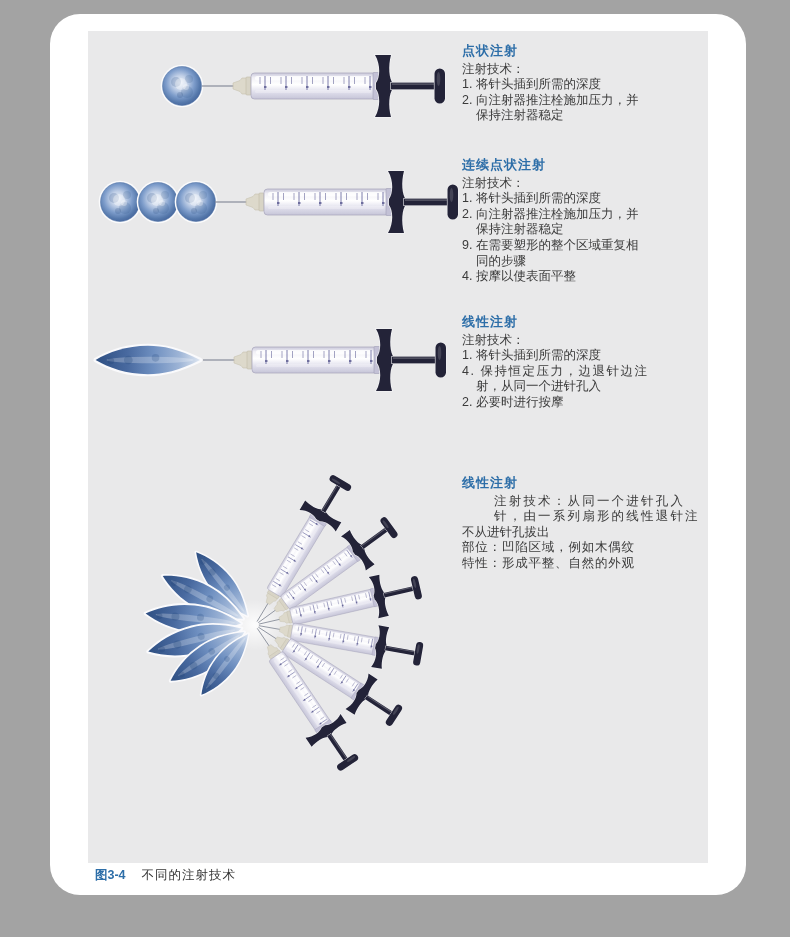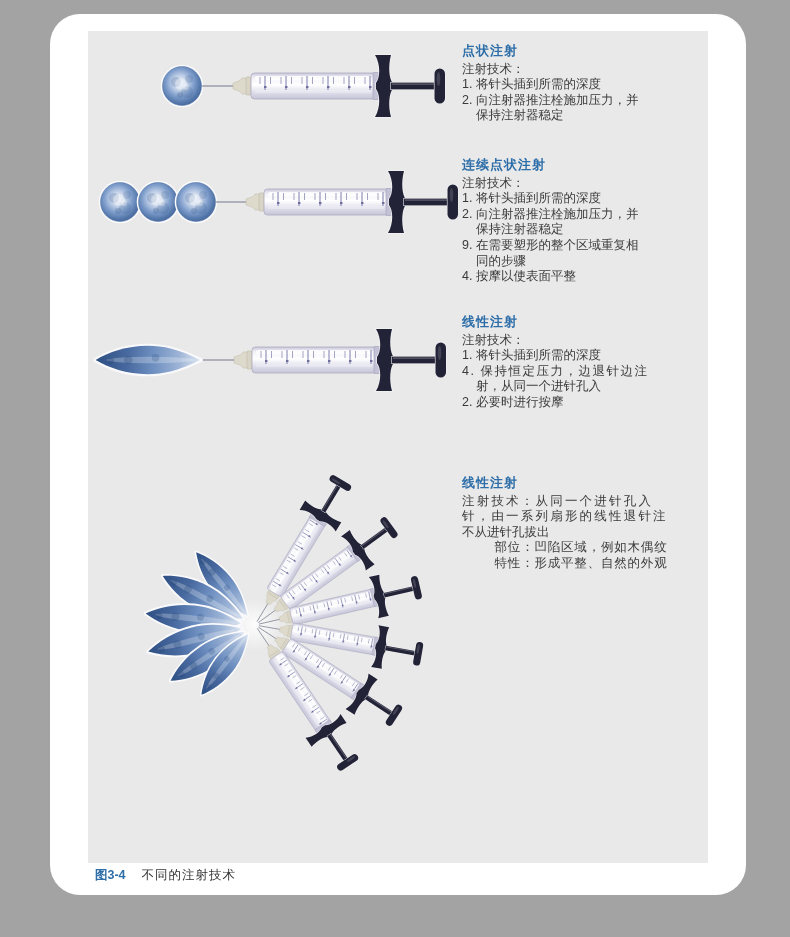--- a/index.html
+++ b/index.html
@@ -5,23 +5,23 @@
   html,body{margin:0;padding:0;}
   body{width:790px;height:937px;font-family:"Liberation Sans","DejaVu Sans",sans-serif;}
   .stage{position:relative;width:790px;height:937px;background:#a3a3a3;overflow:hidden;}
   .page{position:absolute;left:50px;top:14px;width:696px;height:881px;background:#ffffff;border-radius:30px;}
   .panel{position:absolute;left:38px;top:17px;width:620px;height:832px;background:#e9e9ea;}
   svg.art{position:absolute;left:0;top:0;display:block;}
   .textblock{position:absolute;left:374px;width:238px;font-size:12.5px;color:#3b3b3b;line-height:15.6px;}
   .textblock h3{font-size:13px;color:#2d6ea8;margin:0 0 3px 0;font-weight:bold;letter-spacing:1px;}
   .line{white-space:nowrap;}
   .line.indent{padding-left:14px;}
-  .ls2{letter-spacing:2.2px;}
+  .ls2{letter-spacing:2.2px;margin-left:32px;}
   .ls15{letter-spacing:1.5px;}
-  .ls1{letter-spacing:.8px;text-align:center;}
+  .ls1{letter-spacing:.8px;}
   .tb1{top:12px;}
   .tb2{top:126px;}
   .tb3{top:283px;}
   .tb4{top:444px;}
   .caption{position:absolute;left:45px;top:853px;font-size:12.5px;white-space:nowrap;}
   .caption .label{color:#2d6ea8;font-weight:bold;margin-right:16px;text-align:center;}
   .caption .text{color:#333333;letter-spacing:1px;}
 </style>
 </head>
 <body>

